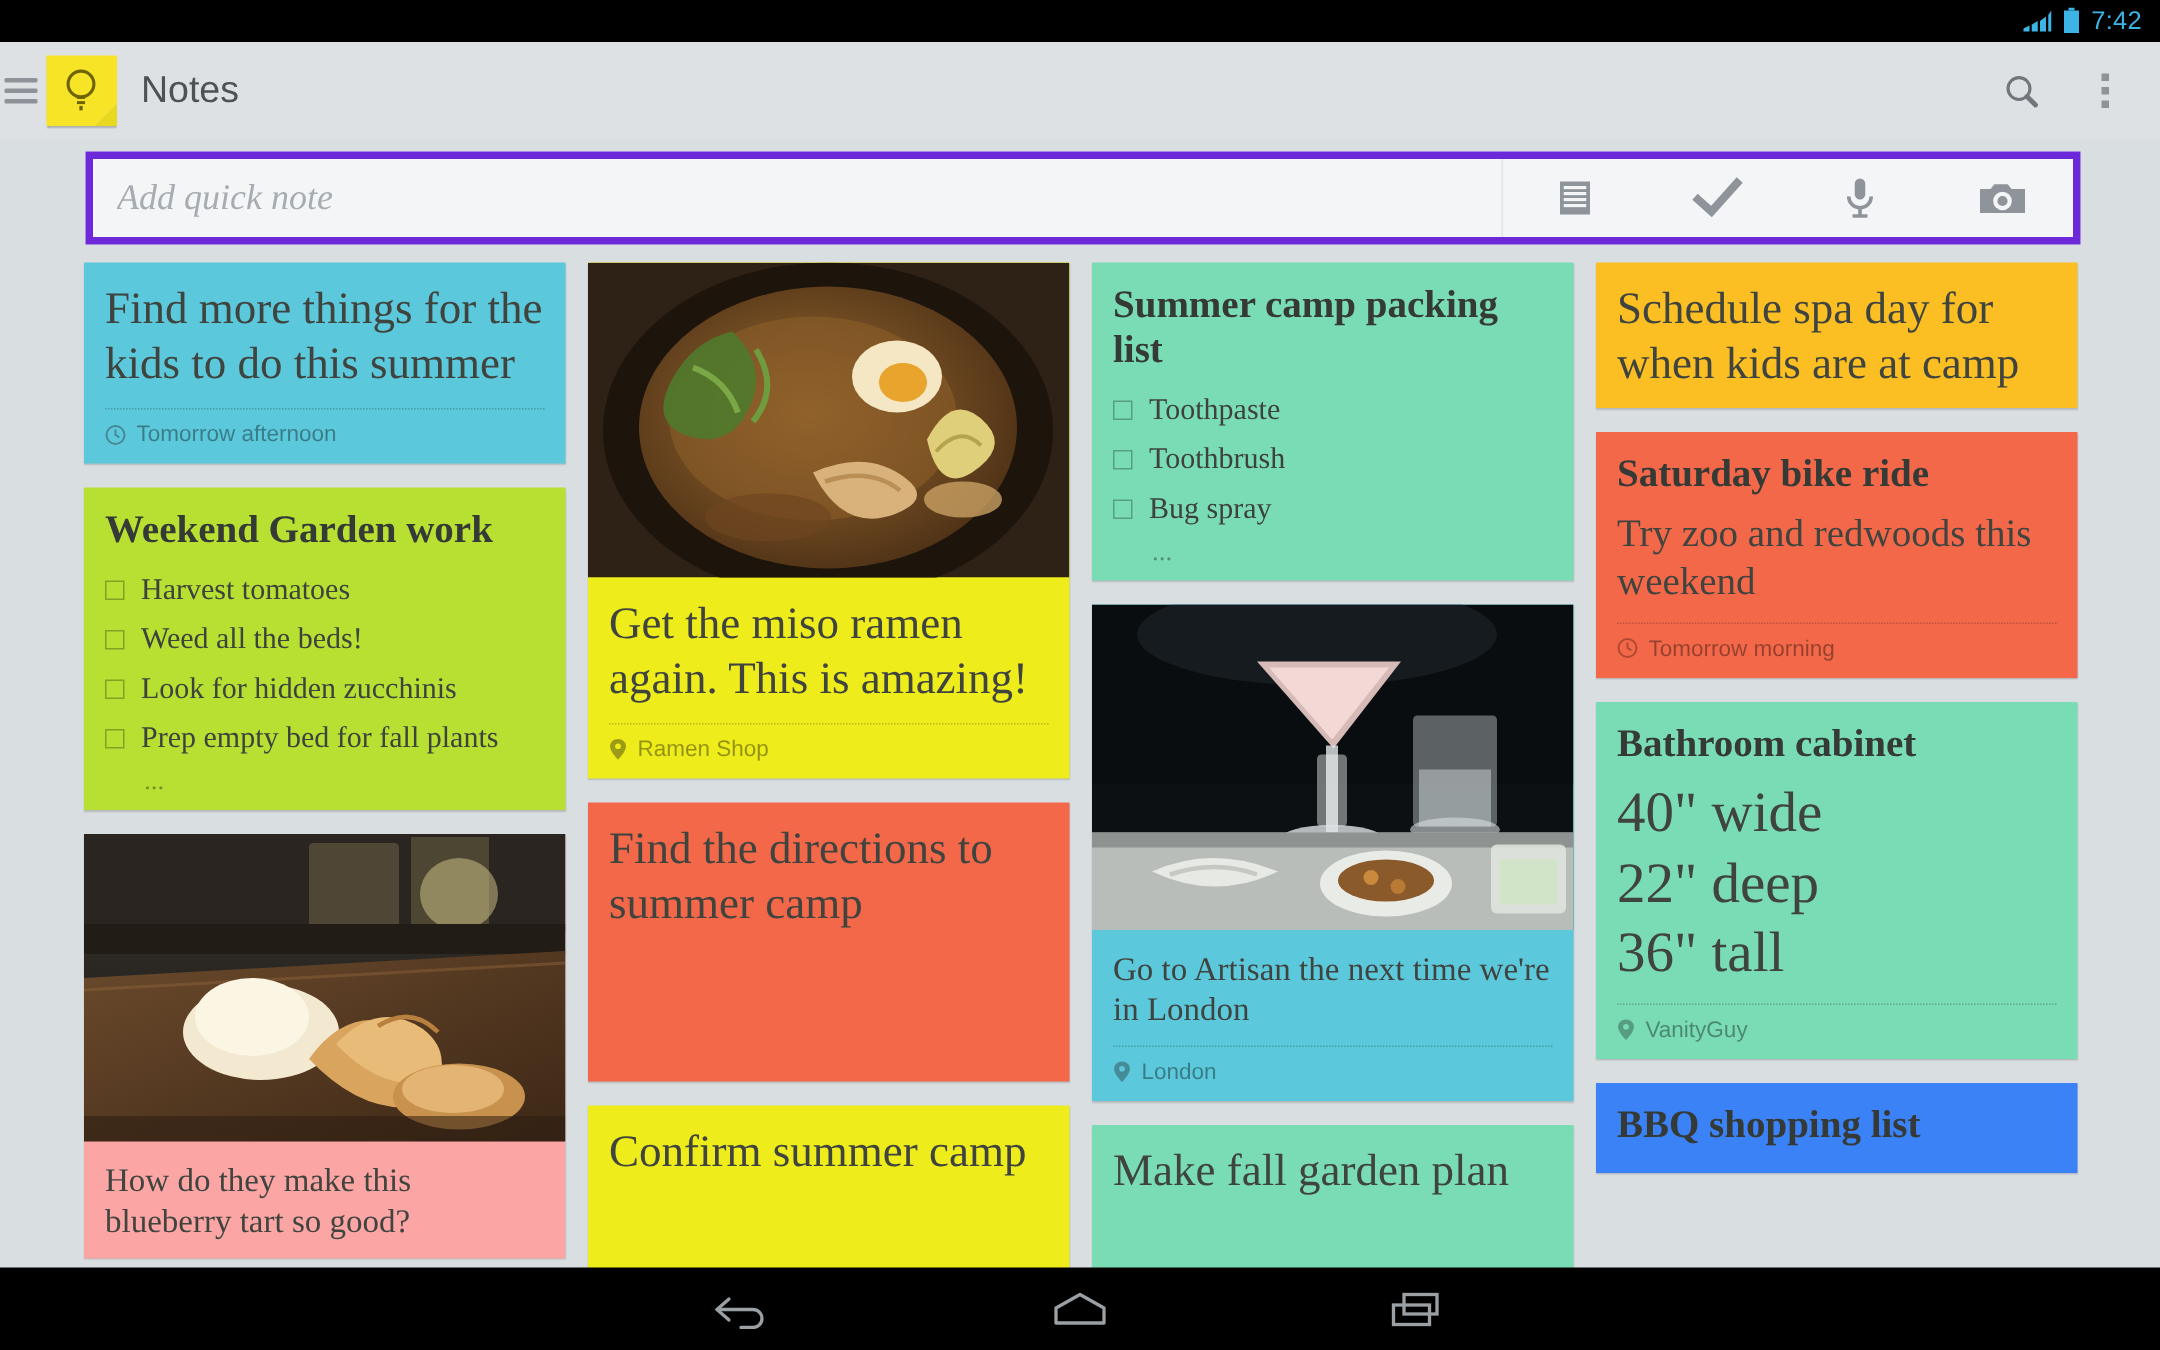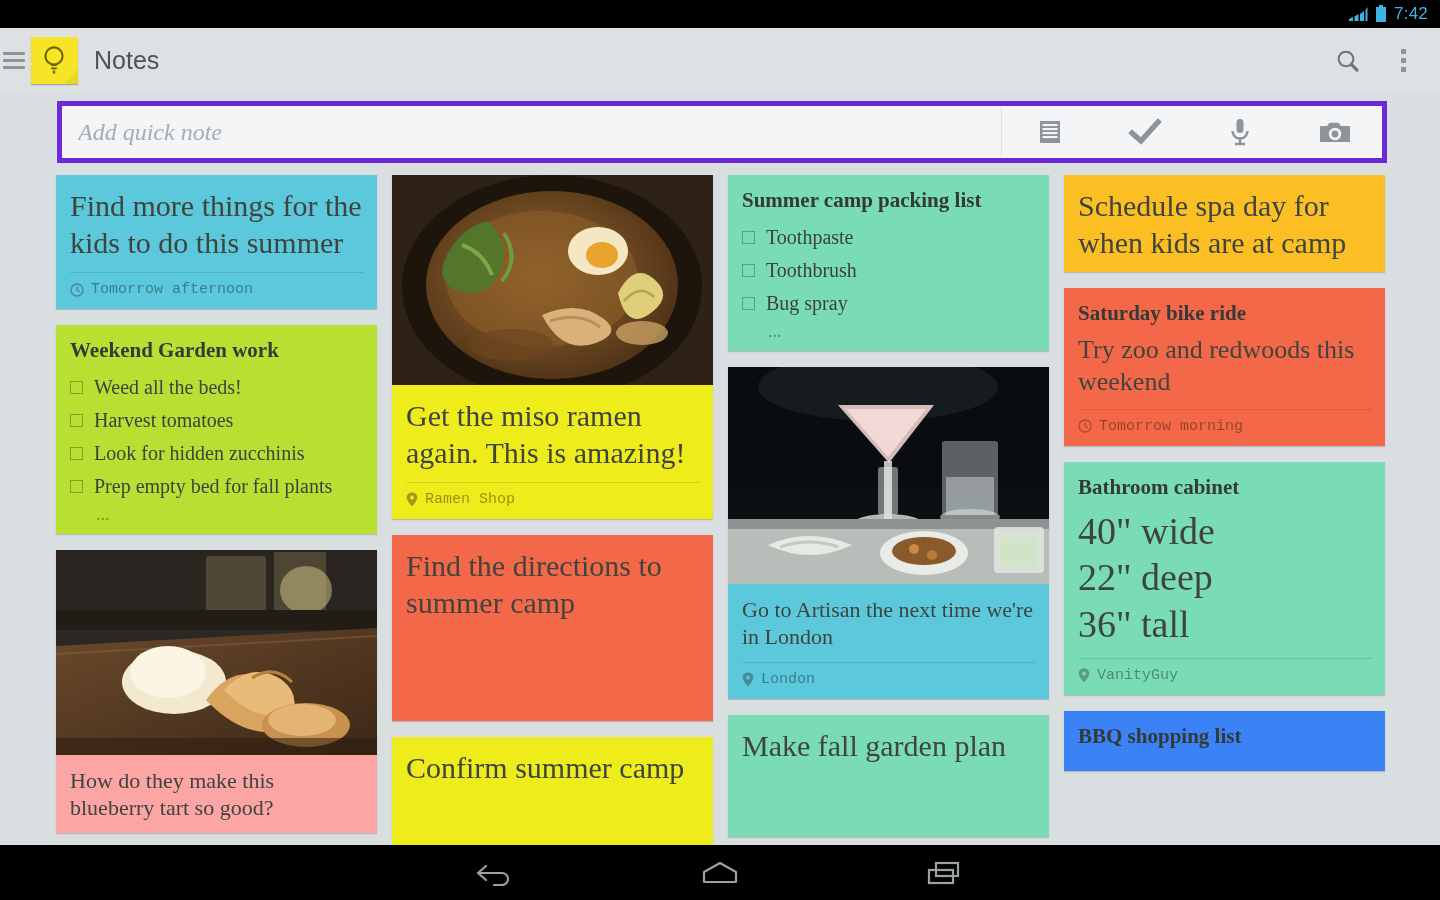--- a/index.html
+++ b/index.html
@@ -137,21 +137,21 @@
     box-shadow: 0 1px 1px rgba(0,0,0,.16);
     cursor: pointer;
     overflow: hidden;
   }
   .note.has-photo { padding: 0; }
   .note .body-pad { padding: 13px 14px 11px 14px; }
 
   .note-title {
     font-family: "Liberation Serif", serif;
     font-weight: bold;
-    font-size: 21px;
+    font-size: 26px;
     color: #353a36;
     margin-bottom: 9px;
     line-height: 1.15;
   }
   .note-text {
     font-family: "Liberation Serif", serif;
     font-size: 30px;
     line-height: 1.22;
     color: #40443f;
   }
@@ -183,21 +183,21 @@
 
   .note-footer {
     margin-top: 11px;
     padding-top: 8px;
     border-top: 1px dotted rgba(0,0,0,.22);
     display: flex;
     align-items: center;
     gap: 7px;
     font-size: 15px;
     color: rgba(0,0,0,.38);
-    font-family: Liberation Mono, monospace;
+    font-family: Liberation Sans, sans-serif;
   }
   .note-footer svg { flex: 0 0 auto; opacity: .45; }
 
   .photo { width: 100%; display: block; line-height: 0; }
 
   
   .nav-bar {
     position: absolute;
     left: 0; bottom: 0;
     width: 1440px;
@@ -308,25 +308,25 @@
         </svg>
         <span>Tomorrow afternoon</span>
       </div>
     </div>
 
     <div class="note" style="background:#b7e033">
       <div class="note-title">Weekend Garden work</div>
       <ul class="check-list">
         <li>
           <span class="check-box"></span>
+          <span>Harvest tomatoes</span>
+        </li>
+        <li>
+          <span class="check-box"></span>
           <span>Weed all the beds!</span>
-        </li>
-        <li>
-          <span class="check-box"></span>
-          <span>Harvest tomatoes</span>
         </li>
         <li>
           <span class="check-box"></span>
           <span>Look for hidden zucchinis</span>
         </li>
         <li>
           <span class="check-box"></span>
           <span>Prep empty bed for fall plants</span>
         </li>
       </ul>

